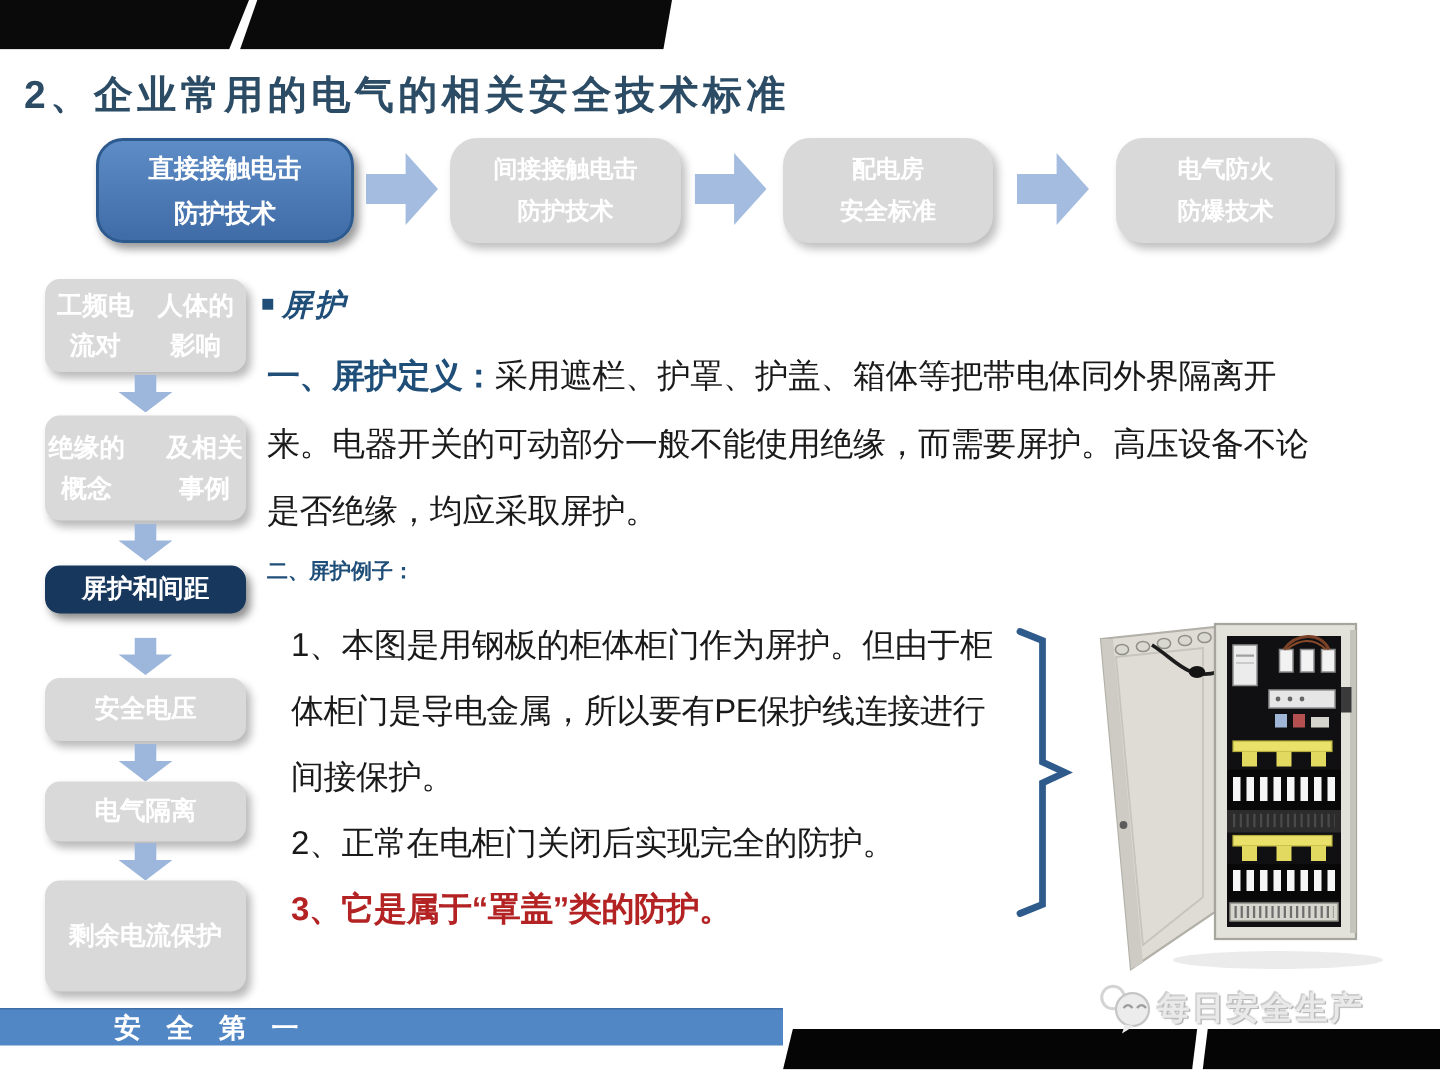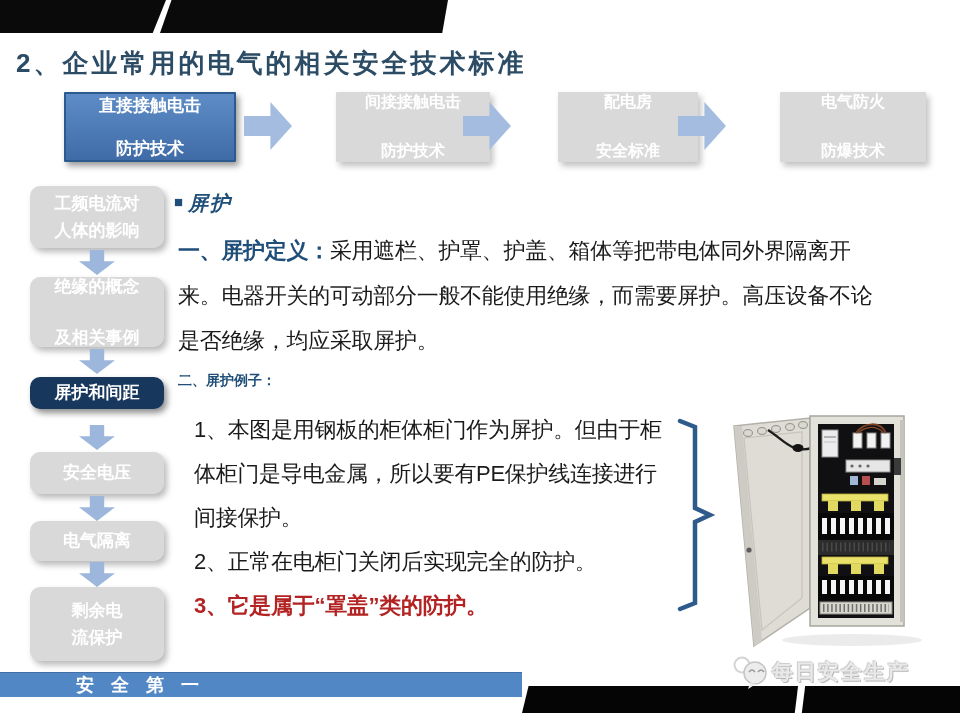--- a/index.html
+++ b/index.html
@@ -15,32 +15,32 @@
   .brandbar { position:absolute; left:444px; top:5px; width:516px; height:27px;
           background:linear-gradient(180deg,#6b97d3,#4f82c3); }
   .brand { position:absolute; left:262px; top:-3px; font-size:27px; font-weight:bold; font-style:italic;
           color:#fff; text-shadow:2px 2px 0 #274e7d, 0 0 1px #274e7d; letter-spacing:1px; }
 
   
   .title { position:absolute; left:16px; top:46px; font-size:26px; font-weight:bold;
           color:#2c4c66; letter-spacing:3px; }
 
   
-  .flow-box { position:absolute; top:92px; height:70px; border-radius:1px; display:flex;
-          flex-direction:column; justify-content:space-between; align-items:center; gap:7px;
+  .flow-box { position:absolute; top:92px; height:70px; border-radius:18px; display:flex;
+          flex-direction:column; justify-content:center; align-items:center; gap:7px;
           color:#fff; font-weight:bold; font-size:16px; text-align:center; }
   .flow-box.active { background:linear-gradient(180deg,#5e8cc6,#3f6ca6); border:2px solid #2d5a8e;
           box-shadow:3px 4px 6px rgba(0,0,0,.4); font-size:17px; }
-  .flow-box.idle { background:#d9d9d9; box-shadow:3px 4px 6px rgba(0,0,0,.25);margin-left:36px; }
+  .flow-box.idle { background:#d9d9d9; box-shadow:3px 4px 6px rgba(0,0,0,.25); }
   .flow-arrow { position:absolute; top:101px; width:48px; height:50px; background:#a3bcdf;
           clip-path:polygon(0 30%,55% 30%,55% 2%,100% 50%,55% 98%,55% 70%,0 70%); }
 
   
   .side-box { position:absolute; left:30px; width:134px; border-radius:10px; display:flex;
-          flex-direction:column; justify-content:center; align-items:center; color:#fff;
+          flex-direction:row; justify-content:center; align-items:center; color:#fff;
           font-weight:bold; font-size:17px; line-height:1.6; background:#d9d9d9;
           box-shadow:3px 4px 6px rgba(0,0,0,.28); text-align:center; }
   .side-box.active { background:#17375d; box-shadow:3px 4px 6px rgba(0,0,0,.45); }
   .side-box span:empty { display:none; }
   .side-arrow { position:absolute; left:79px; width:36px; height:25px; background:#9db7dc;
           clip-path:polygon(30% 0,70% 0,70% 45%,100% 45%,50% 100%,0 45%,30% 45%); }
 
   
   .section-head { position:absolute; left:174px; top:190px; color:#1f4e79; }
   .section-head .marker { font-size:15px; margin-right:5px; vertical-align:3px; }

